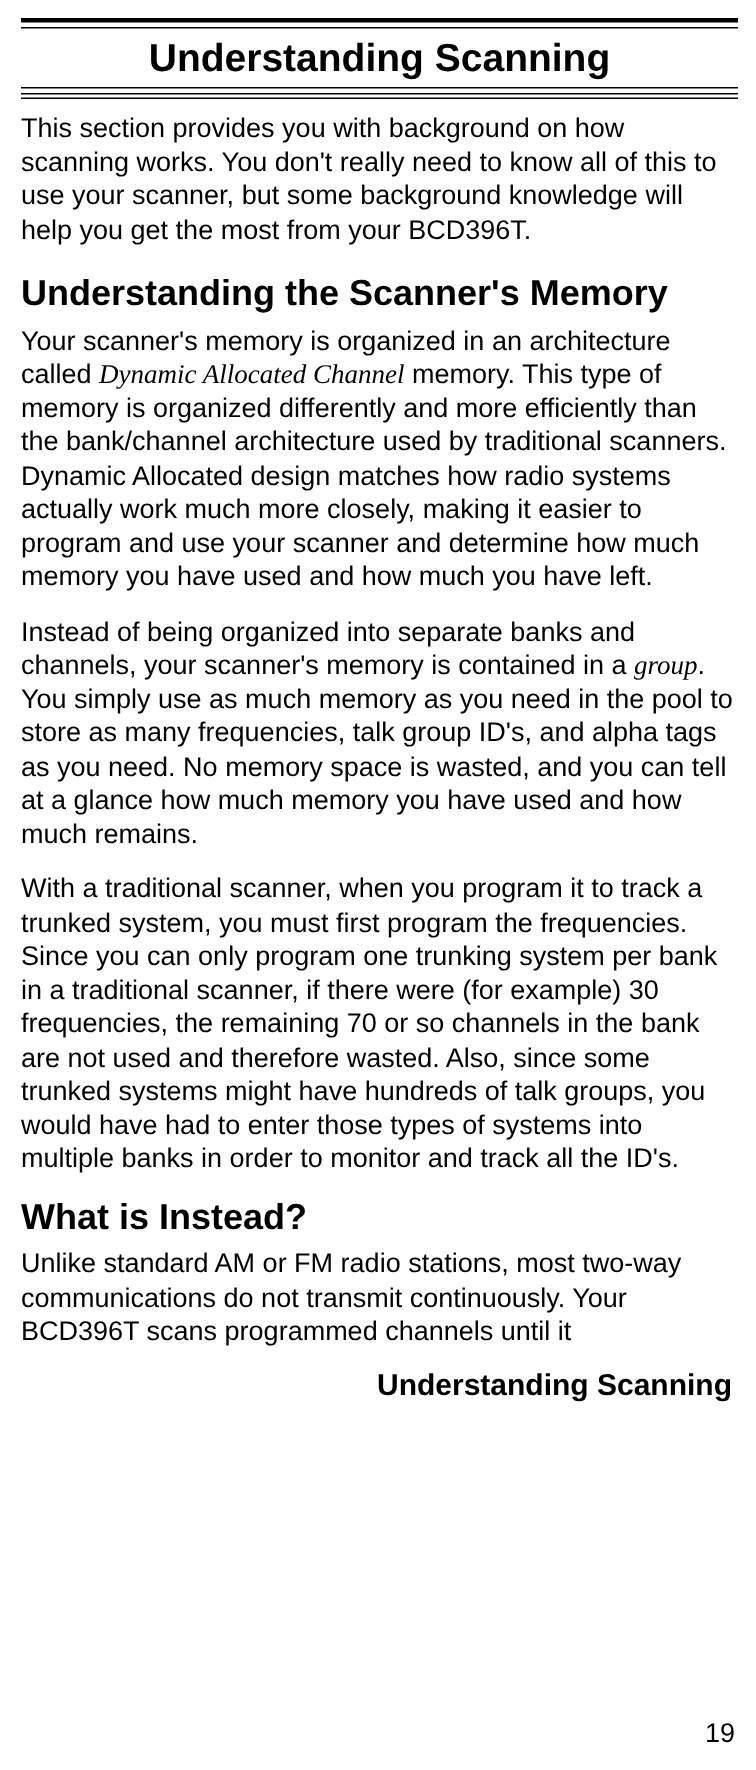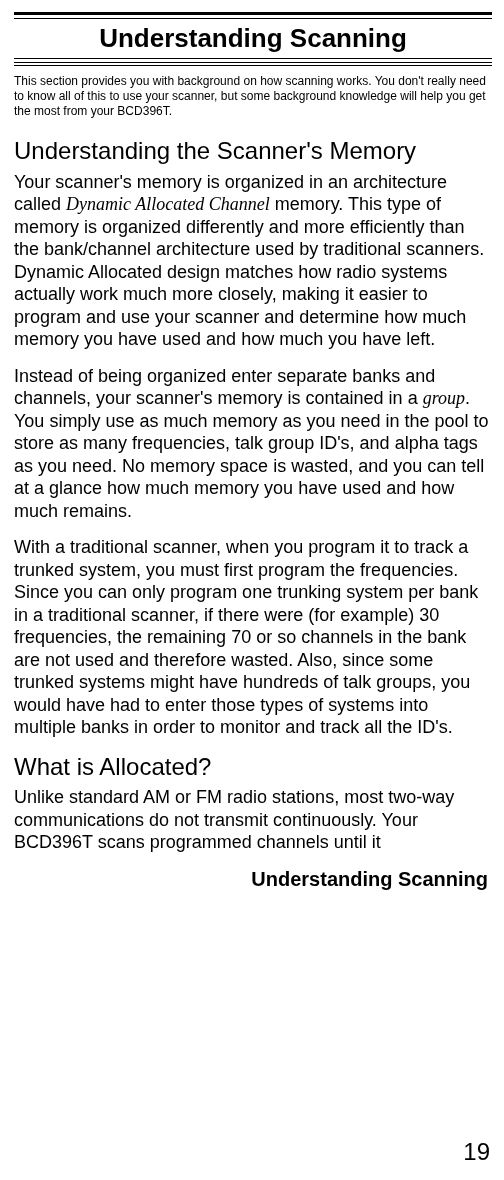--- a/index.html
+++ b/index.html
@@ -31,27 +31,27 @@
     .page-title {
       font-size: 26px;
       font-weight: bold;
     }
     .thin-rule {
       border: none;
       border-top: 1px solid black;
       margin-bottom: 8px;
     }
     .intro {
-      font-size: 12px;
+      font-size: 18px;
       line-height: 1.25;
       margin-bottom: 18px;
     }
     .section-heading {
       font-size: 24px;
-      font-weight: normal;
+      font-weight: bold;
       line-height: 1.15;
       margin-bottom: 6px;
     }
     .body-para {
       font-size: 18px;
       line-height: 1.25;
       margin-bottom: 14px;
     }
     .body-para .italic {
       font-style: italic;
@@ -61,21 +61,21 @@
       font-size: 20px;
       font-weight: bold;
       text-align: right;
       margin-top: 2px;
       padding-right: 4px;
     }
     .page-number {
       position: absolute;
       bottom: 14px;
       right: 14px;
-      font-size: 24px;
+      font-size: 18px;
     }
   </style>
 </head>
 <body>
 
 <div class="title-container">
   <div class="title-inner">
     <h1 class="page-title">Understanding Scanning</h1>
   </div>
 </div>
@@ -83,24 +83,24 @@
 
 <p class="intro">This section provides you with background on how scanning works. You don't really need to know all of this to use your scanner, but some background knowledge will help you get the most from your BCD396T.</p>
 
 <h2 class="section-heading">Understanding the Scanner's Memory</h2>
 
 <p class="body-para">
   <span>Your scanner's memory is organized in an architecture called </span><span class="italic">Dynamic Allocated Channel</span><span> memory. This type of memory is organized differently and more efficiently than the bank/channel architecture used by traditional scanners. Dynamic Allocated design matches how radio systems actually work much more closely, making it easier to program and use your scanner and determine how much memory you have used and how much you have left.</span>
 </p>
 
 <p class="body-para">
-  <span>Instead of being organized enter separate banks and channels, your scanner's memory is contained in a </span><span class="italic">group</span><span>. You simply use as much memory as you need in the pool to store as many frequencies, talk group ID's, and alpha tags as you need. No memory space is wasted, and you can tell at a glance how much memory you have used and how much remains.</span>
+  <span>Instead of being organized into separate banks and channels, your scanner's memory is contained in a </span><span class="italic">group</span><span>. You simply use as much memory as you need in the pool to store as many frequencies, talk group ID's, and alpha tags as you need. No memory space is wasted, and you can tell at a glance how much memory you have used and how much remains.</span>
 </p>
 
 <p class="body-para">With a traditional scanner, when you program it to track a trunked system, you must first program the frequencies. Since you can only program one trunking system per bank in a traditional scanner, if there were (for example) 30 frequencies, the remaining 70 or so channels in the bank are not used and therefore wasted. Also, since some trunked systems might have hundreds of talk groups, you would have had to enter those types of systems into multiple banks in order to monitor and track all the ID's.</p>
 
-<h2 class="section-heading">What is Allocated?</h2>
+<h2 class="section-heading">What is Instead?</h2>
 
 <p class="body-para">Unlike standard AM or FM radio stations, most two-way communications do not transmit continuously. Your BCD396T scans programmed channels until it</p>
 
 <div class="footer-title">Understanding Scanning</div>
 
 <div class="page-number">19</div>
 
 </body></html>

